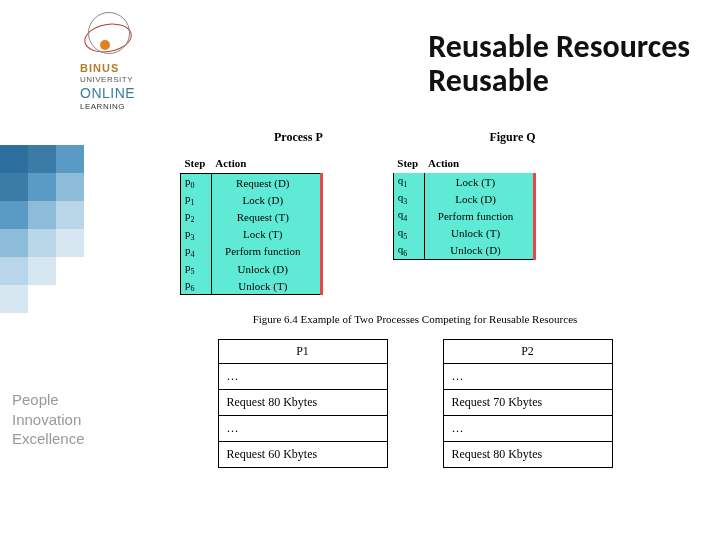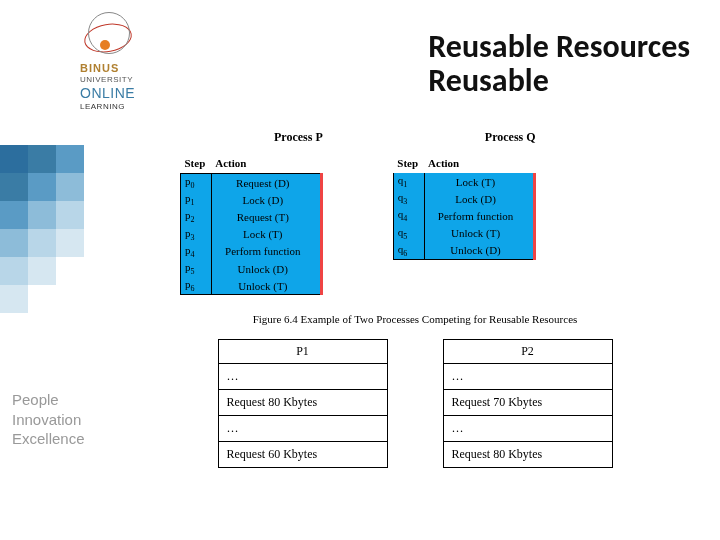--- a/index.html
+++ b/index.html
@@ -97,21 +97,21 @@
     font-size: 11px;
   }
   .proc-table th {
     text-align: left;
     font-weight: bold;
     padding: 2px 6px 4px 4px;
     border: none;
   }
   .proc-table td {
     padding: 1px 10px 1px 4px;
-    background: #0ea5e9;
+    background: #5eead4;
   }
   .proc-table td.step {
     border-left: 1px solid #000;
     border-right: 1px solid #000;
     width: 28px;
   }
   .proc-table td.action {
     border-right: 3px solid #ef4444;
     min-width: 110px;
     text-align: center;
@@ -245,21 +245,21 @@
               <td class="action">Unlock (D)</td>
             </tr>
             <tr class="last">
               <td class="step">p<span class="sub">6</span></td>
               <td class="action">Unlock (T)</td>
             </tr>
           </tbody>
       </table>
     </div>
     <div class="proc-block">
-      <div class="proc-title">Process Q</div>
+      <div class="proc-title">Figure Q</div>
       <table class="proc-table">
         <tbody>
             <tr>
           <th>Step</th>
           <th>Action</th>
         </tr>
         </tbody>
           <tbody id="qbody">
             <tr>
               <td class="step">q<span class="sub">1</span></td>

